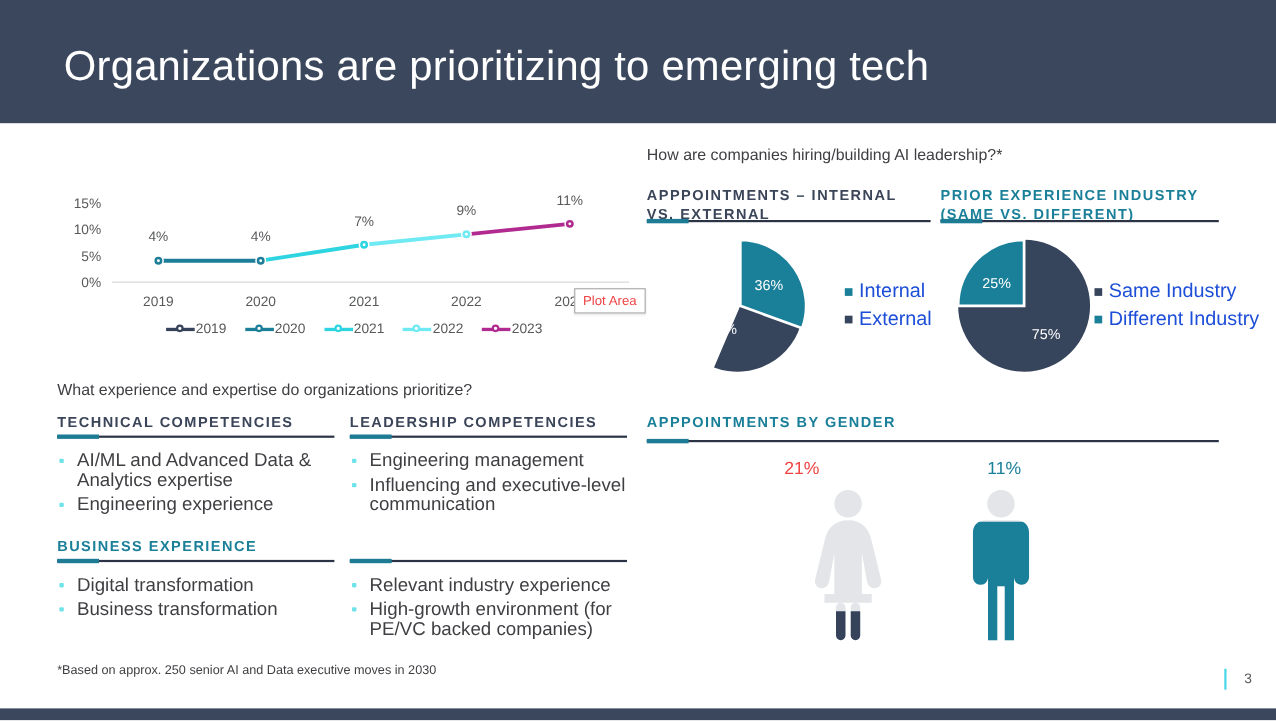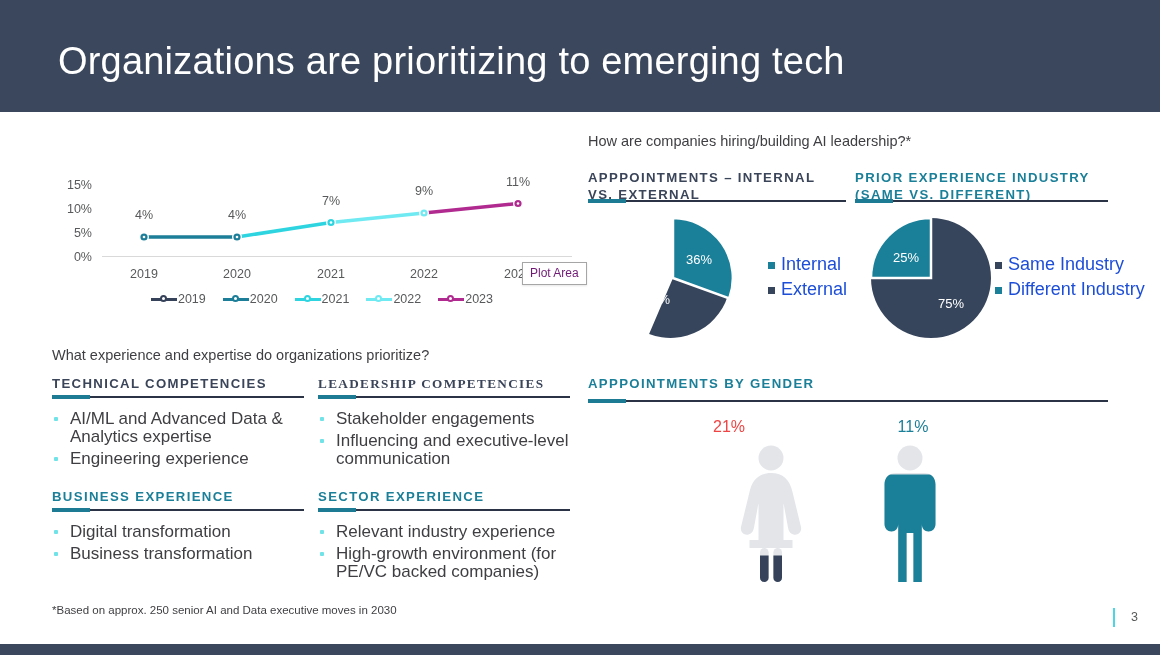--- a/index.html
+++ b/index.html
@@ -82,21 +82,21 @@
     width: 40px;
   }
   .plot-area-tip {
     position: absolute;
     left: 470px;
     top: 90px;
     padding: 3px 7px 4px 7px;
     border: 1px solid #a6a6a6;
     background: #ffffff;
     font-size: 12px;
-    color: #701a75;
+    color: #ef4444;
     box-shadow: 0 1px 2px rgba(0,0,0,0.10);
     white-space: nowrap;
   }
   .legend-row {
     position: absolute;
     left: 52px;
     top: 292px;
     width: 540px;
     display: flex;
     justify-content: center;
@@ -311,35 +311,34 @@
 
   <div class="q-label" style="left:52px; top:346px; width:540px;">What experience and expertise do organizations prioritize?</div>
 
   <div class="sec-head navy" style="left:52px; top:375px; width:260px;">TECHNICAL COMPETENCIES</div>
   <div class="sec-rule" style="left:52px; top:396px; width:252px;"></div>
   <div class="bullet-list" style="left:52px; top:410px; width:258px;">
     <div class="bullet">AI/ML and Advanced Data &amp; Analytics expertise</div>
     <div class="bullet">Engineering experience</div>
   </div>
 
-  <div class="sec-head navy" style="left:318px; top:375px; width:256px;font-family:Liberation Serif, serif;">LEADERSHIP COMPETENCIES</div>
+  <div class="sec-head navy" style="left:318px; top:375px; width:256px;">LEADERSHIP COMPETENCIES</div>
   <div class="sec-rule" style="left:318px; top:396px; width:252px;"></div>
   <div class="bullet-list" style="left:318px; top:410px; width:258px;">
-    <div class="bullet">Stakeholder engagements</div>
+    <div class="bullet">Engineering management</div>
     <div class="bullet">Influencing and executive-level communication</div>
   </div>
 
   <div class="sec-head teal" style="left:52px; top:488px; width:260px;">BUSINESS EXPERIENCE</div>
   <div class="sec-rule" style="left:52px; top:509px; width:252px;"></div>
   <div class="bullet-list" style="left:52px; top:523px; width:258px;">
     <div class="bullet">Digital transformation</div>
     <div class="bullet">Business transformation</div>
   </div>
 
-  <div class="sec-head teal" style="left:318px; top:488px; width:280px;">SECTOR EXPERIENCE</div>
   <div class="sec-rule" style="left:318px; top:509px; width:252px;"></div>
   <div class="bullet-list" style="left:318px; top:523px; width:262px;">
     <div class="bullet">Relevant industry experience</div>
     <div class="bullet">High-growth environment (for PE/VC backed companies)</div>
   </div>
 
   <div class="q-label" style="left:588px; top:132px; width:520px;">How are companies hiring/building AI leadership?*</div>
 
   <div class="sec-head navy" style="left:588px; top:169px; width:250px;">APPPOINTMENTS – INTERNAL VS. EXTERNAL</div>
   <div class="sec-rule" style="left:588px; top:200px; width:258px;"></div>

